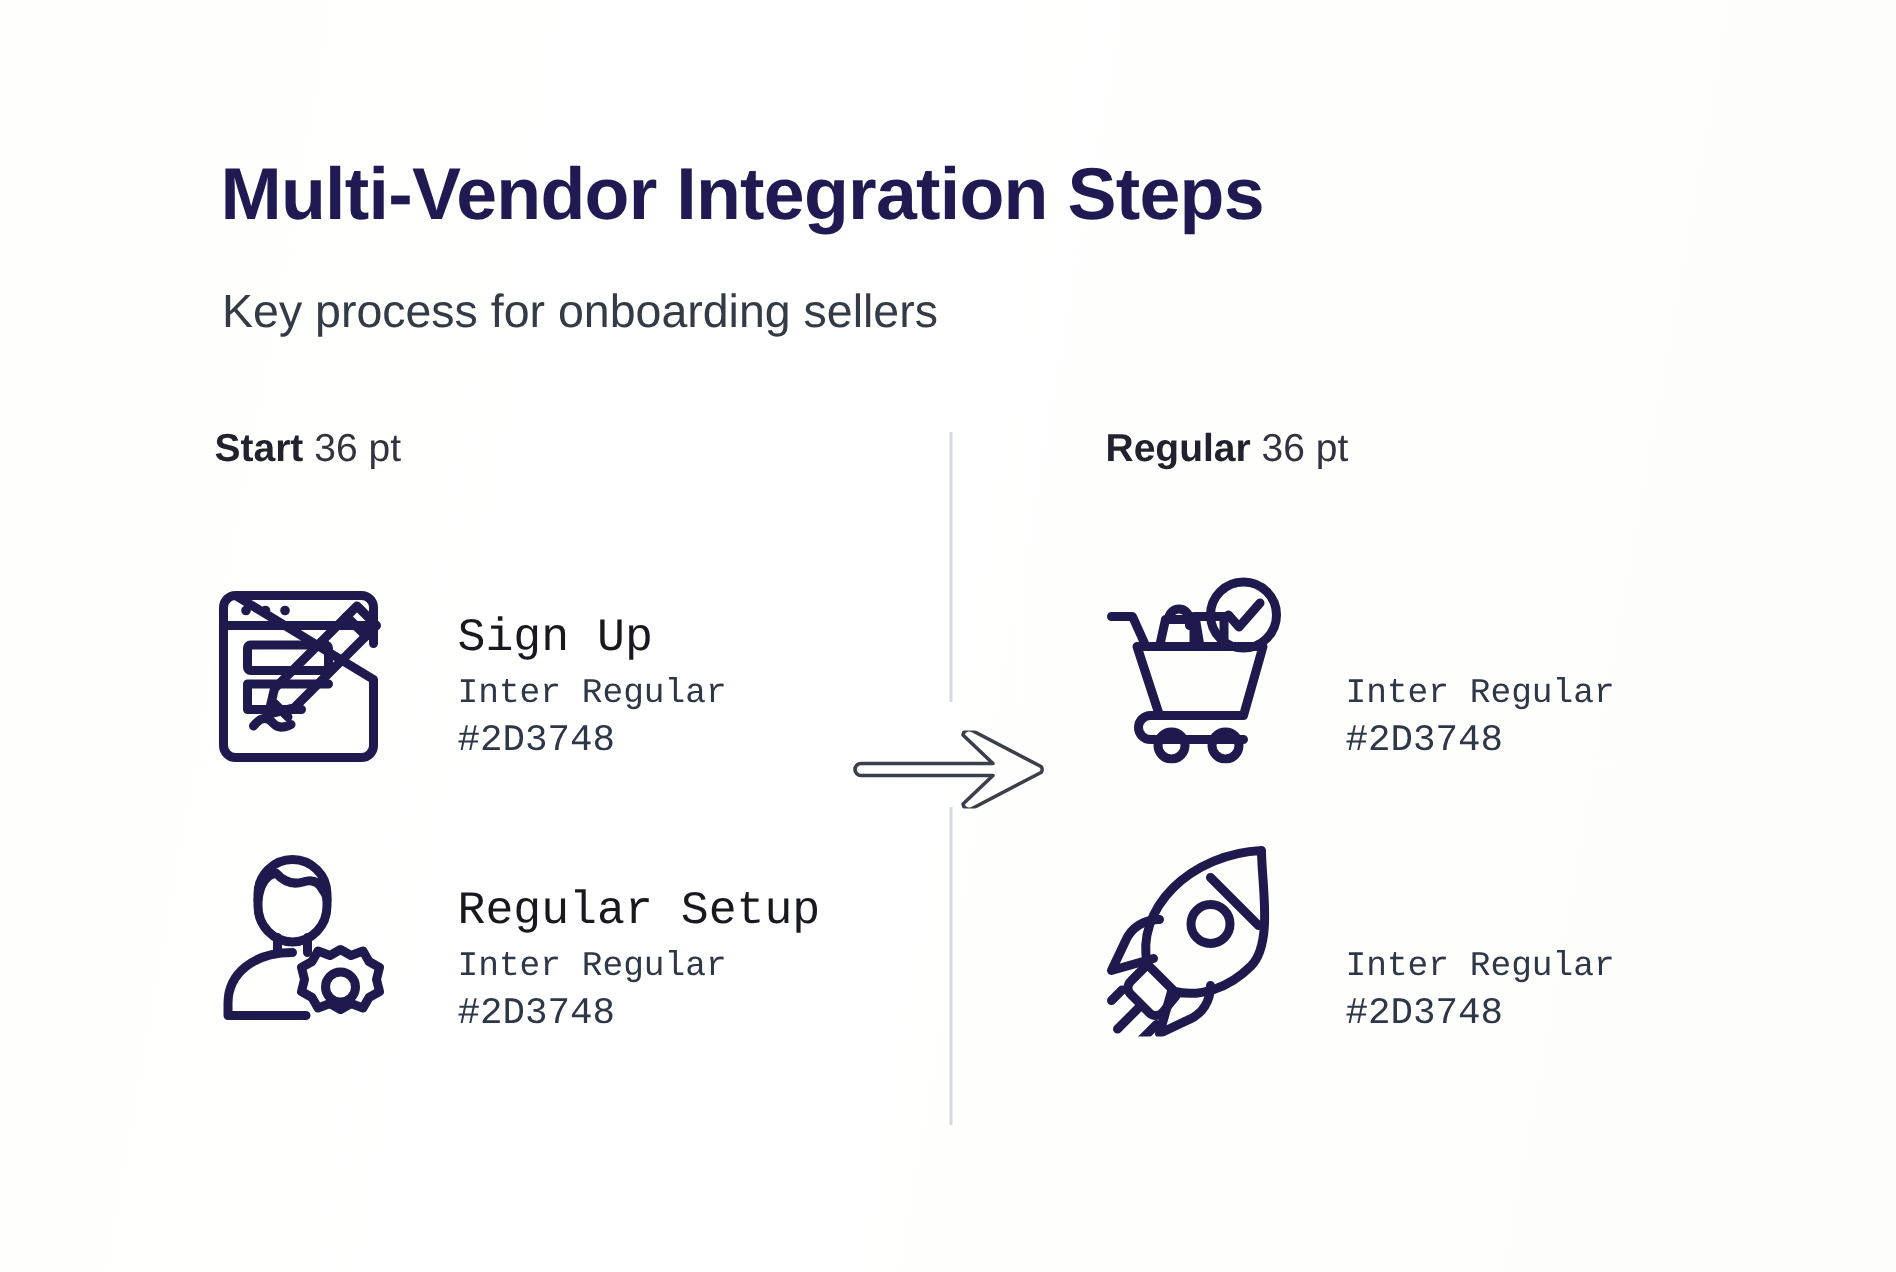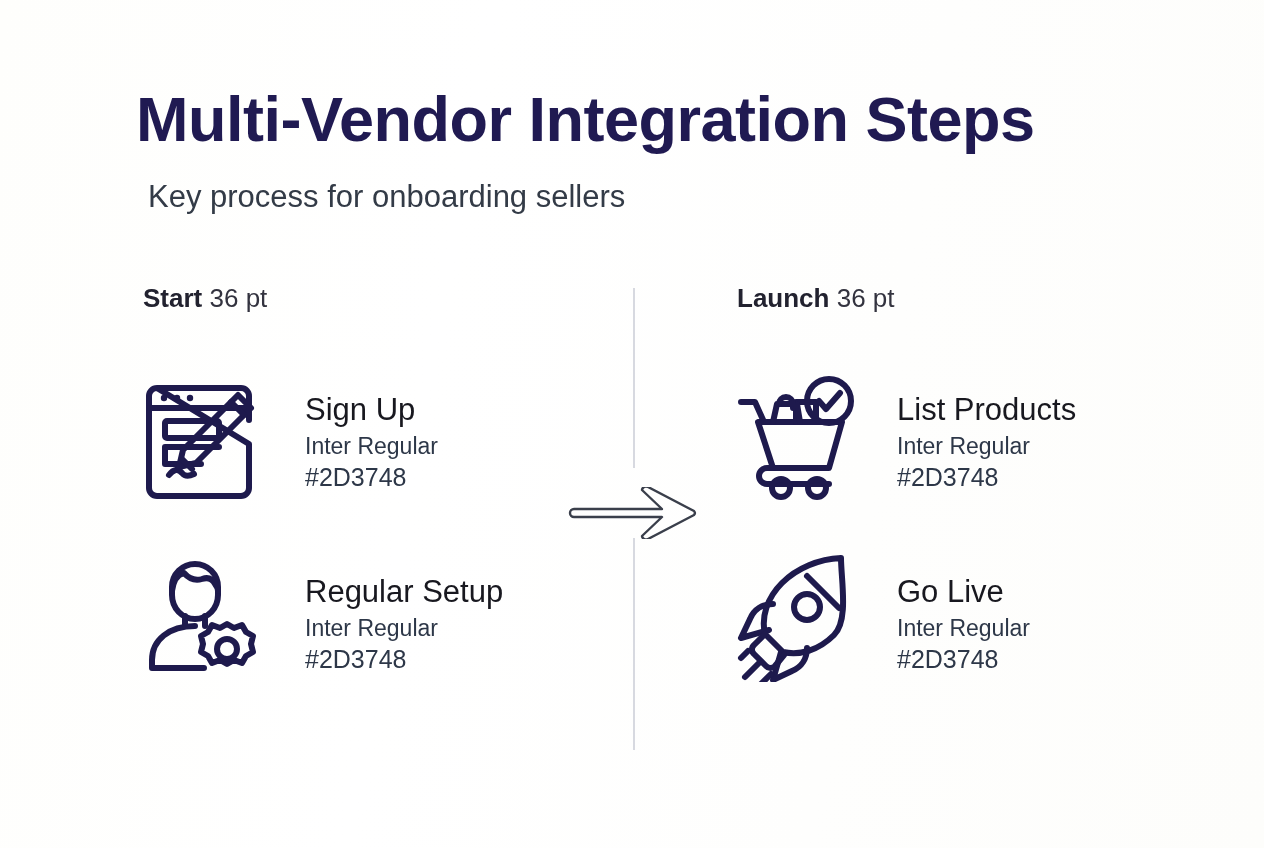--- a/index.html
+++ b/index.html
@@ -22,22 +22,22 @@
   }
 
   
   .header {
     position: absolute;
     left: 136px;
     top: 88px;
     width: 1000px;
   }
   .page-title {
-    margin: 0;
-    font-size: 63px;
+    margin: 11px;
+    font-size: 49px;
     line-height: 62px;
     font-weight: 700;
     letter-spacing: -0.5px;
     color: #201a52;
     white-space: nowrap;
   }
   .page-subtitle {
     margin: 12px;
     padding-top: 16px;
     font-size: 31px;
@@ -75,22 +75,23 @@
     color: #22222f;
   }
   .column-head .meta {
     font-weight: 400;
     color: #33333f;
   }
 
   
   .step {
     display: flex;
-    align-items: center;
+    align-items: flex-end;
     height: 150px;
+    font-family: Liberation Mono, monospace;
   }
   .step + .step { margin-top: 32px; }
 
   .step-icon {
     width: 122px;
     height: 132px;
     flex: 0 0 122px;
     display: block;
   }
   .step-icon svg {
@@ -218,21 +219,21 @@
         <div class="step-text">
           <div class="step-title">Regular Setup</div>
           <div class="step-font">Inter Regular</div>
           <div class="step-color">#2D3748</div>
         </div>
       </div>
     </div>
 
     <div class="column right">
       <div class="column-head">
-        <span class="label">Launch</span>
+        <span class="label">Regular</span>
         <span class="meta">36 pt</span>
       </div>
 
       <div class="step">
         <span class="step-icon">
           <svg viewBox="0 0 122 132" fill="none" stroke="#1E1A4D" stroke-width="6" stroke-linecap="round" stroke-linejoin="round">
 
             <path d="M4 34 h14 l9 20"></path>
 
             <path d="M21 54 h84 l-13 46 H36 z"></path>
@@ -245,21 +246,20 @@
             <path d="M59 34 h20 v20 H59 z"></path>
 
             <path d="M36 54 l4 -18 h20 l3 18"></path>
             <path d="M42 36 a7 7 0 0 1 14 0 v4"></path>
 
             <circle cx="92" cy="33" r="22"></circle>
             <path d="M82 33 l7 8 l14 -16"></path>
           </svg>
         </span>
         <div class="step-text">
-          <div class="step-title">List Products</div>
           <div class="step-font">Inter Regular</div>
           <div class="step-color">#2D3748</div>
         </div>
       </div>
 
       <div class="step">
         <span class="step-icon">
           <svg viewBox="0 0 122 132" fill="none" stroke="#1E1A4D" stroke-width="6" stroke-linecap="round" stroke-linejoin="round">
 
             <path d="M104 8 c-22 1 -44 10 -59 25 C30 48 24 67 28 84 l18 18 c17 4 36 -2 51 -17 C112 70 104 30 104 8 z"></path>
@@ -273,21 +273,20 @@
             <path d="M70 98 c0 10 -5 19 -15 23 l-19 9 l8 -28"></path>
 
             <path d="M28 84 l-11 11 a6 6 0 0 0 0 9 l12 12 a6 6 0 0 0 9 0 l9 -11"></path>
 
             <path d="M22 113 l-14 14"></path>
             <path d="M34 124 l-13 13"></path>
             <path d="M11 101 l-7 7"></path>
           </svg>
         </span>
         <div class="step-text">
-          <div class="step-title">Go Live</div>
           <div class="step-font">Inter Regular</div>
           <div class="step-color">#2D3748</div>
         </div>
       </div>
     </div>
   </div>
 
   <div class="divider-top"></div>
   <div class="divider-bottom"></div>
 

